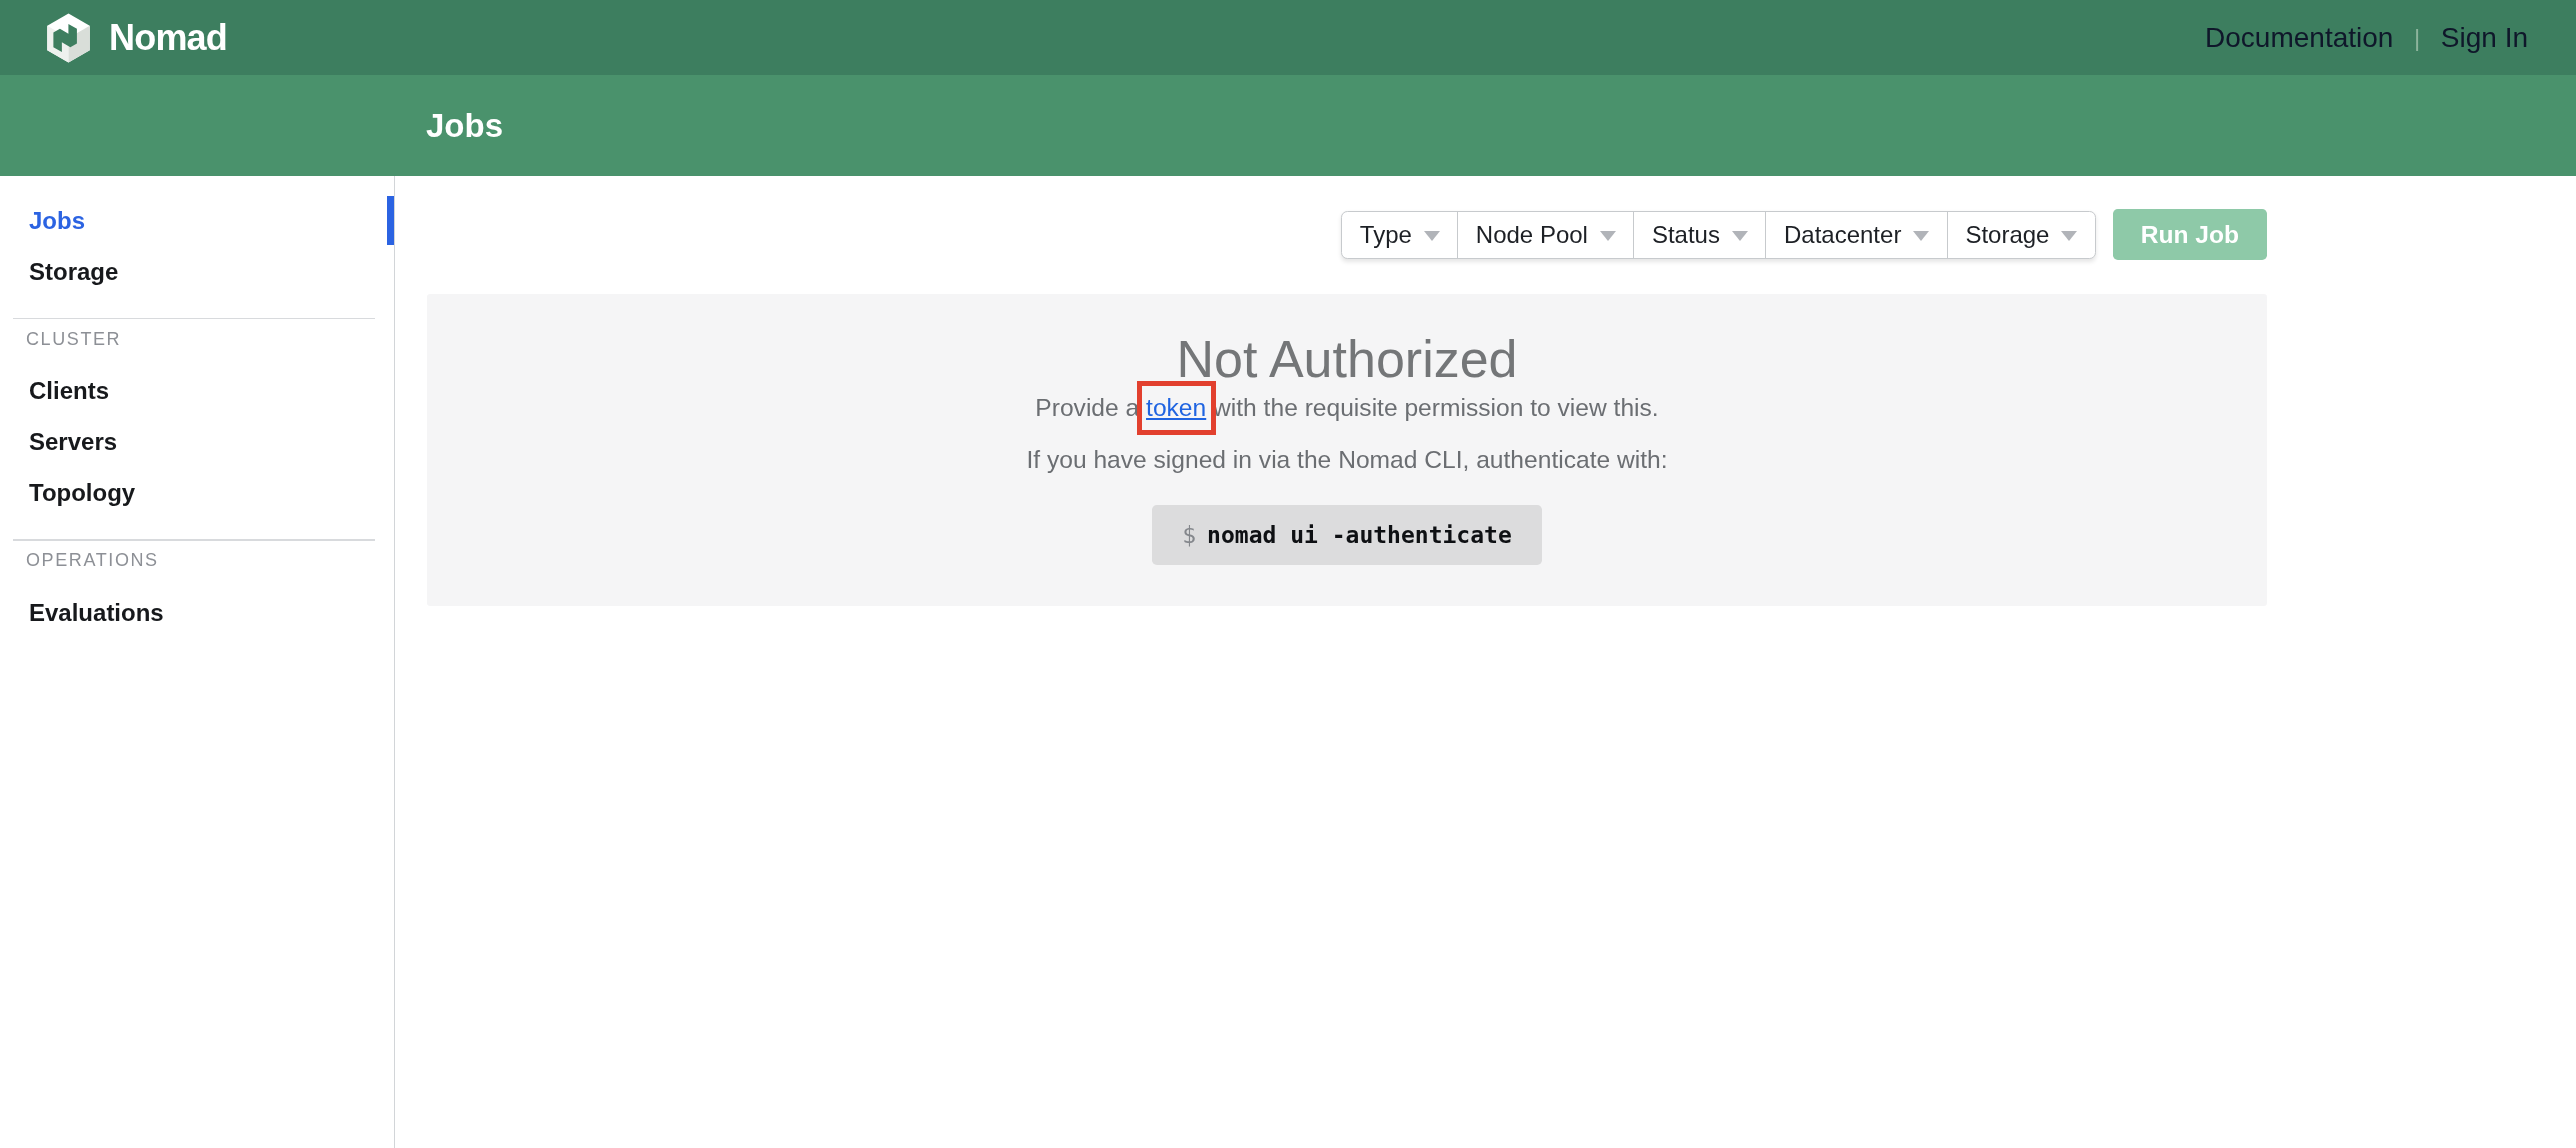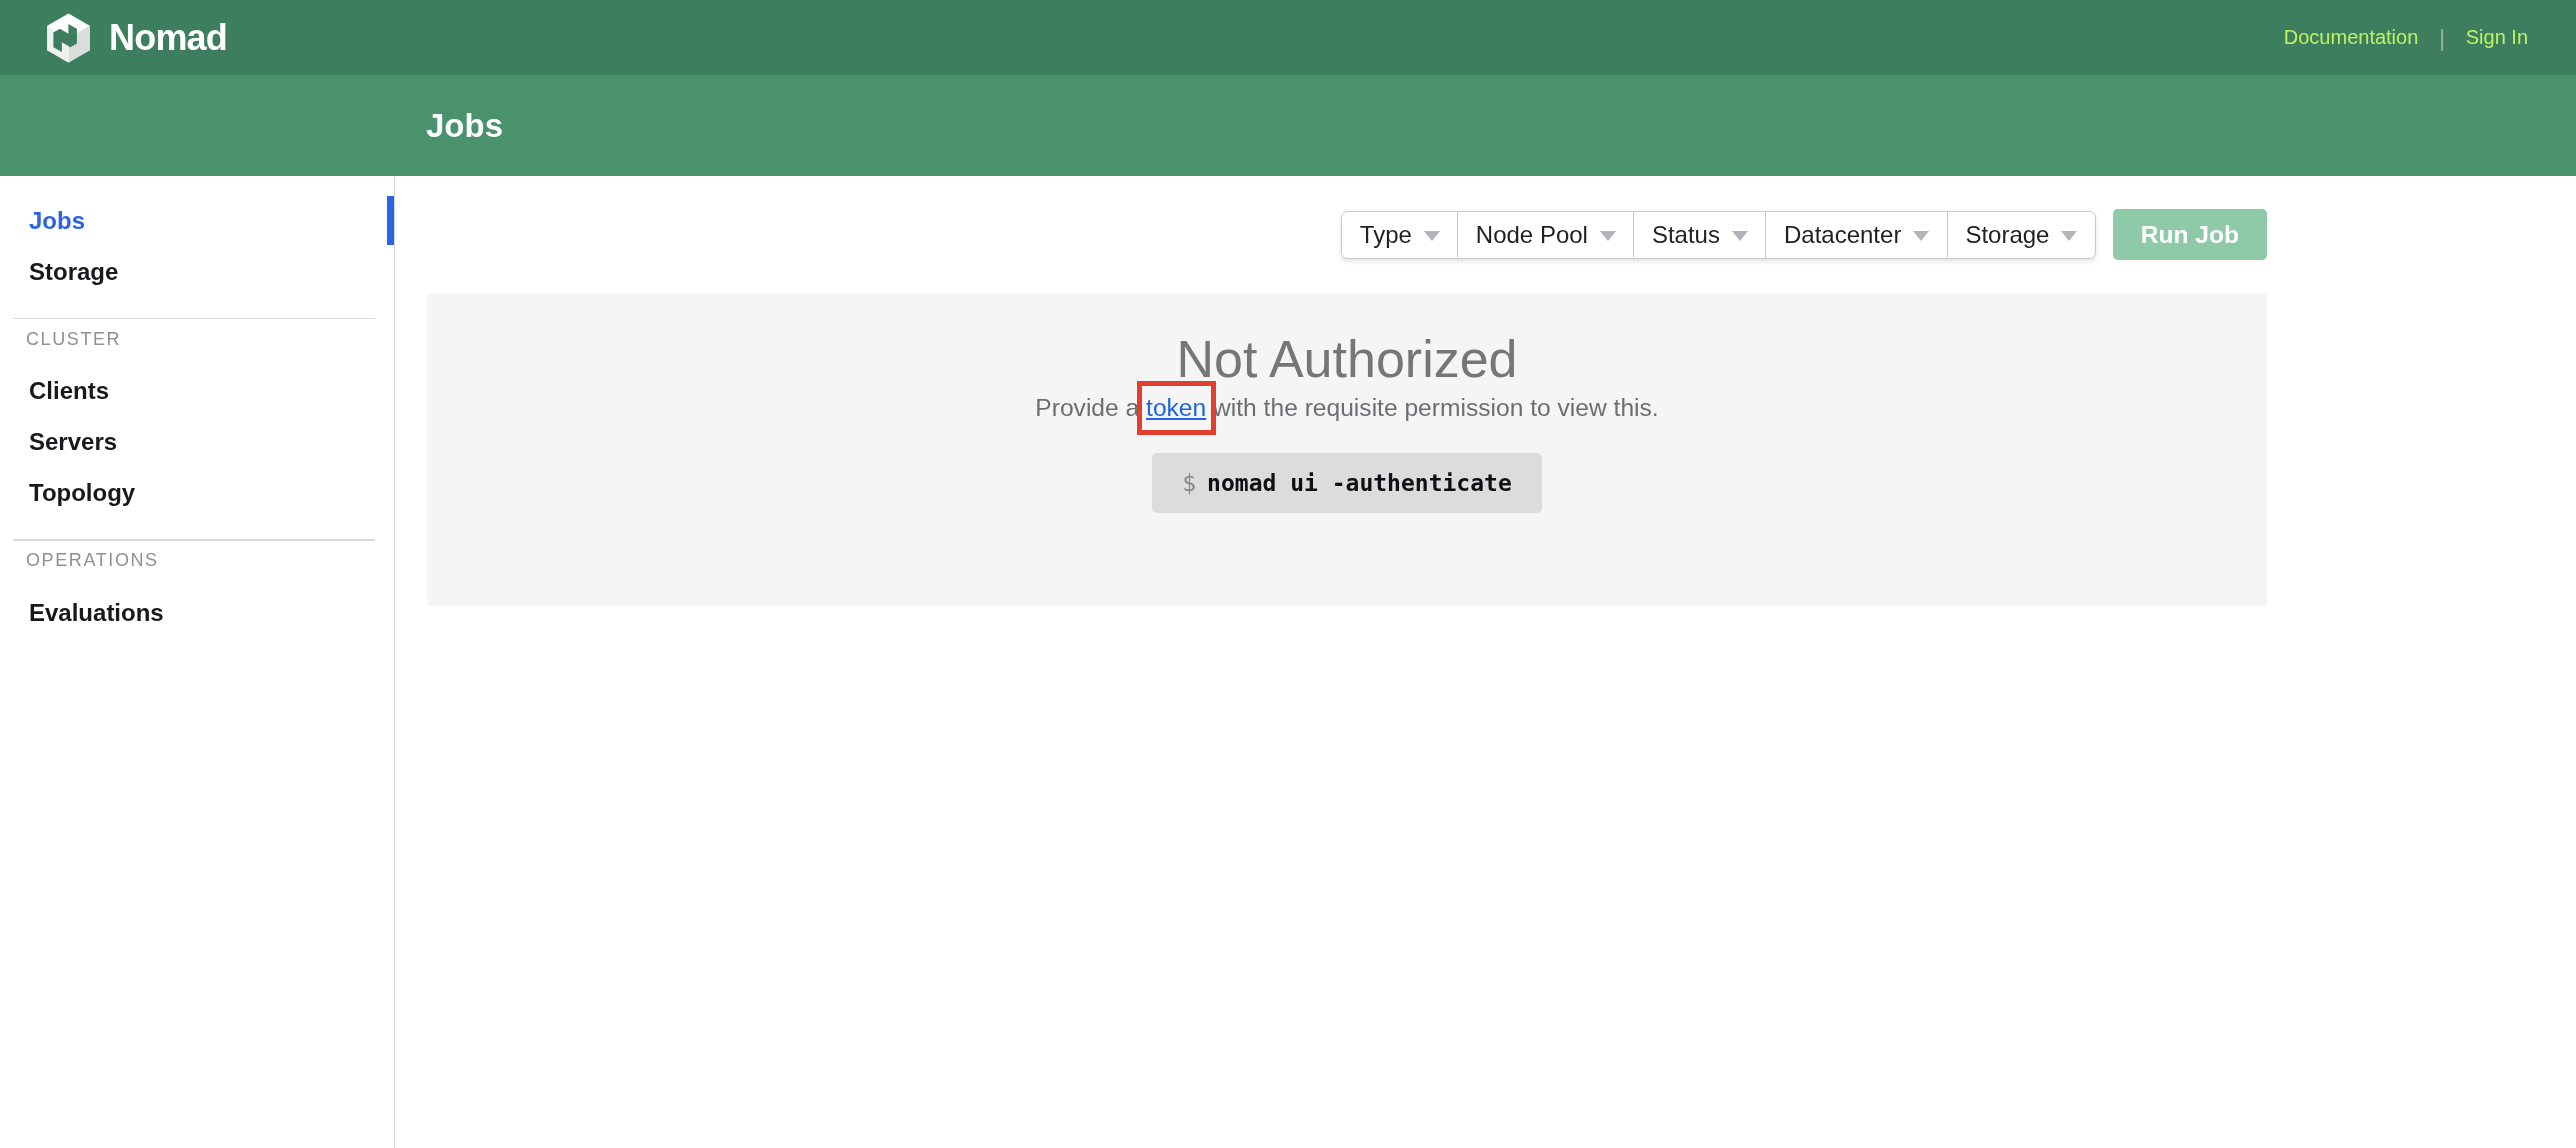--- a/index.html
+++ b/index.html
@@ -24,22 +24,22 @@
   .brand { display: flex; align-items: center; gap: 16px; justify-content: space-between; }
   .brand svg { width: 49px; height: 52px; display: block; }
   .brand-name {
     color: #ffffff;
     font-size: 36px;
     font-weight: 700;
     letter-spacing: -0.8px;
   }
   .topnav { display: flex; align-items: center; gap: 20.6px; }
   .topnav-link {
-    color: #bef264;
-    font-size: 20px;
+    color: #0f172a;
+    font-size: 28px;
     text-decoration: none;
     cursor: pointer;
   }
   .topnav-sep { color: #8db49c; font-size: 24px; font-weight: 300; }
 
   
   .subheader {
     height: 101px;
     background: #4a926c;
     display: flex;
@@ -283,20 +283,21 @@
           <span>Storage</span>
           <span class="caret-icon"></span>
         </div>
       </div>
       <button class="run-job">Run Job</button>
     </div>
 
     <section class="panel">
       <h1 class="panel-heading">Not Authorized</h1>
       <p class="panel-line"><span>Provide a </span><a class="token-link">token</a><span> with the requisite permission to view this.</span></p>
+      <p class="panel-line">If you have signed in via the Nomad CLI, authenticate with:</p>
       <div class="codeblock">
         <span class="code-prompt">$</span><span class="code-command">nomad ui -authenticate</span>
       </div>
     </section>
 
   </main>
 </div>
 
 
 </body></html>

